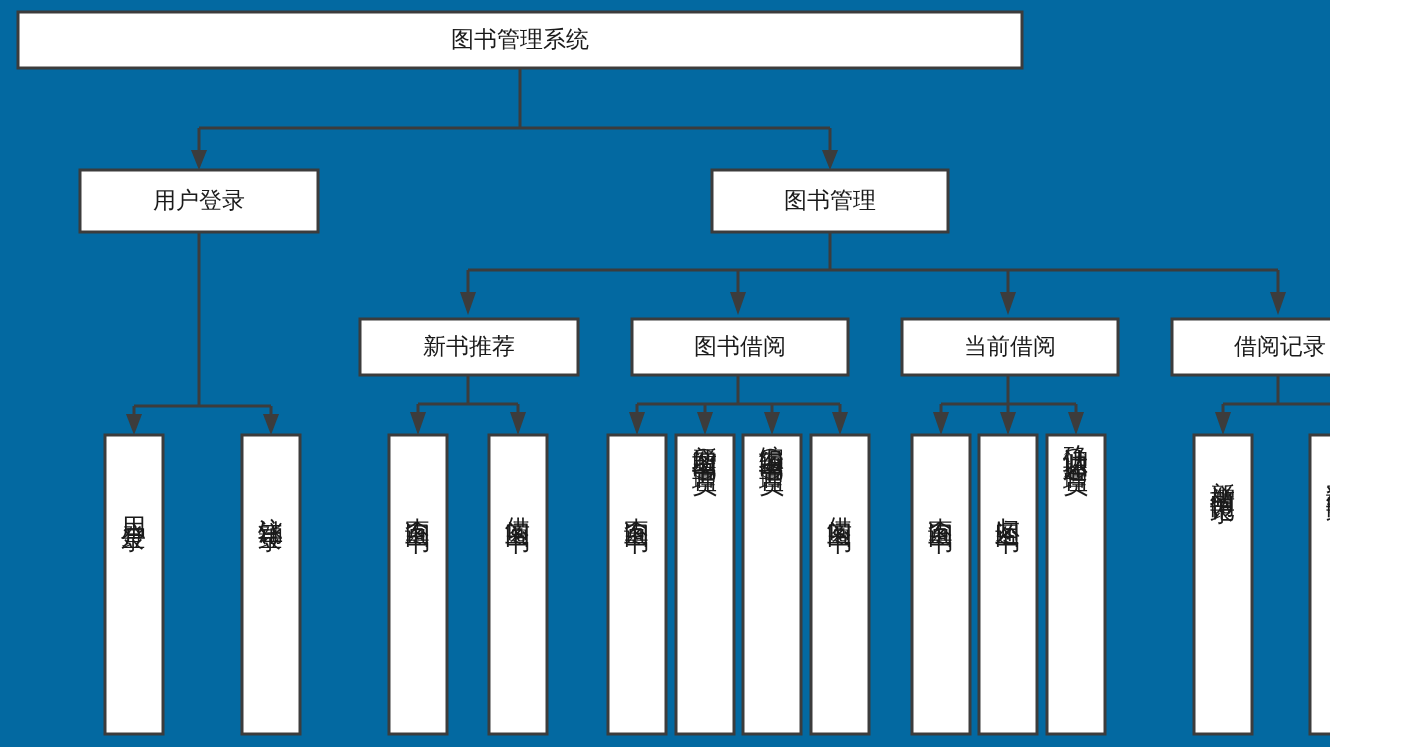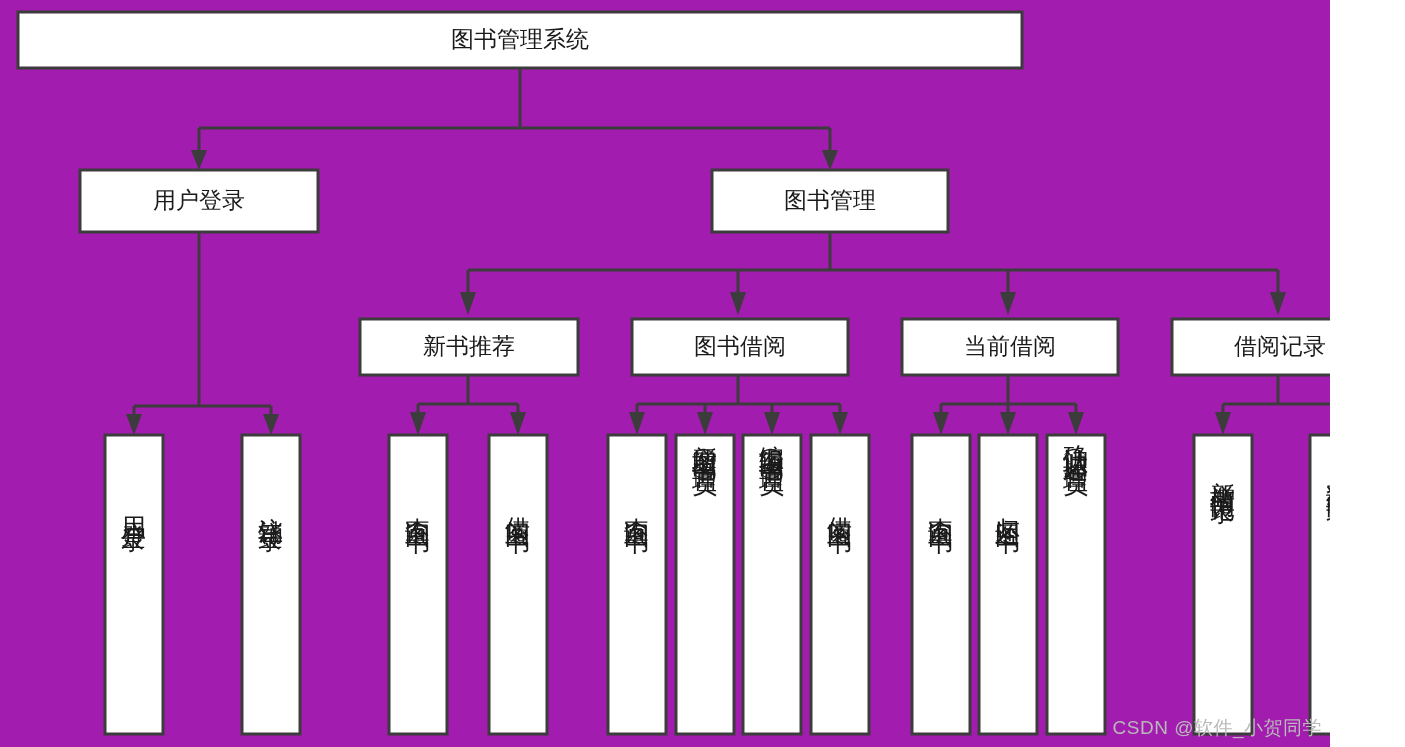--- a/index.html
+++ b/index.html
@@ -4,21 +4,21 @@
 <style>
   html, body {
     margin: 0;
     padding: 0;
     background: #ffffff;
   }
   #diagram-root {
     position: relative;
     width: 1330px;
     height: 747px;
-    background: #a21caf;
+    background: #0369a1;
     font-family: "Liberation Sans", "DejaVu Sans", sans-serif;
     overflow: hidden;
   }
   svg#flow-svg {
     position: absolute;
     top: 0;
     left: 0;
     width: 1405px;
     height: 747px;
   }
@@ -242,15 +242,14 @@
       <text class="node-label-v" x="1223" y="473">新增借阅记录</text>
     </g>
 
     <g>
       <rect class="node-box" x="1310" y="435" width="58" height="299"></rect>
       <text class="node-label-v" x="1339" y="473">查询借阅记录</text>
     </g>
 
   </svg>
 
-  <div class="watermark-text">CSDN @软件_小贺同学</div>
 
 </div>
 
 </body></html>

